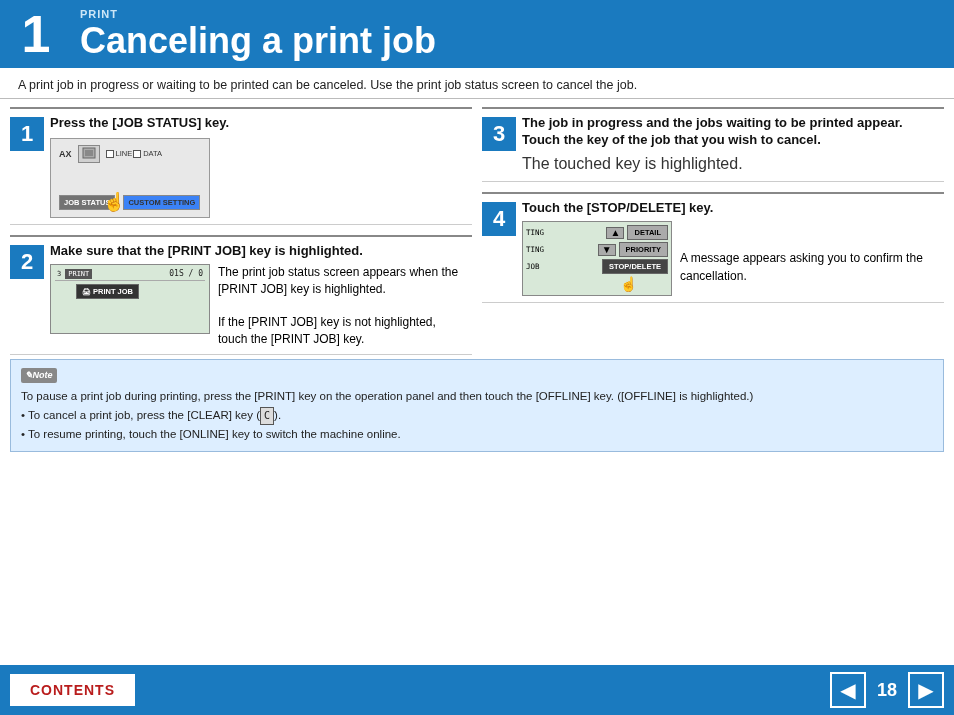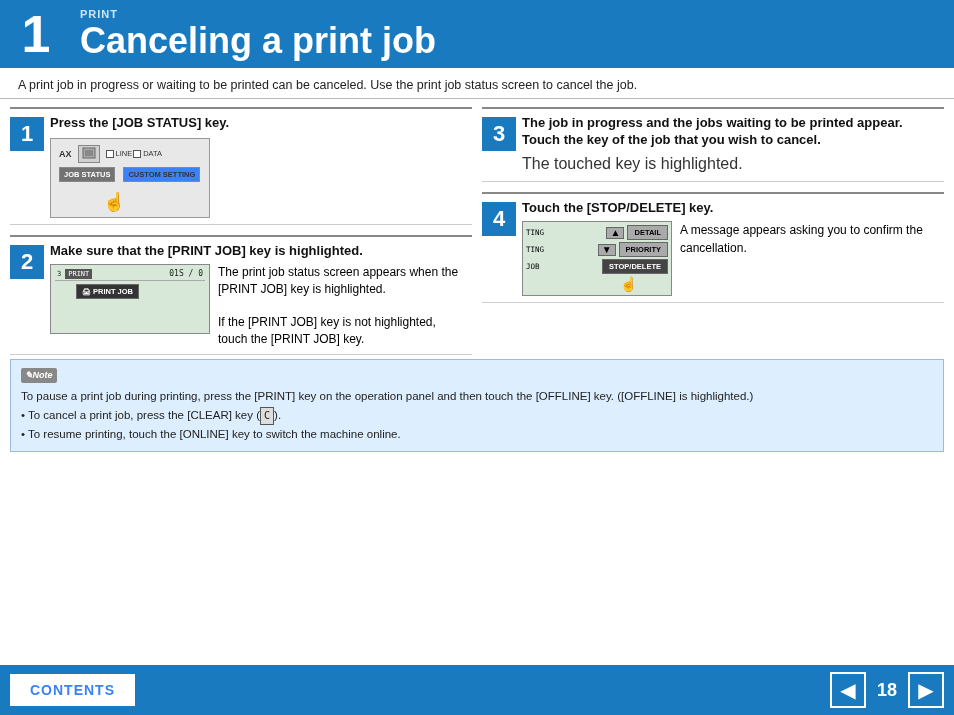--- a/index.html
+++ b/index.html
@@ -110,20 +110,21 @@
       border: 1px solid #999;
       width: 160px;
       height: 80px;
       background: #e8e8e8;
       position: relative;
       display: flex;
       flex-direction: column;
       padding: 6px 8px;
       font-size: 9px;
       color: #333;
+      gap: 28px;
     }
 
     .panel-top-row {
       display: flex;
       align-items: center;
       gap: 6px;
       margin-bottom: 4px;
     }
 
     .panel-ax {
@@ -329,21 +330,21 @@
       right: 0;
       height: 50px;
       background: #1a7abf;
       display: flex;
       align-items: center;
       padding: 0 10px;
     }
 
     .footer-contents-btn {
       background: #fff;
-      color: #3b82f6;
+      color: #b91c1c;
       font-weight: bold;
       font-size: 14px;
       padding: 8px 20px;
       border: none;
       cursor: pointer;
       letter-spacing: 1px;
     }
 
     .footer-spacer { flex: 1; }
 
@@ -542,21 +543,21 @@
               <span style="font-family:monospace;font-size:7.5px;background:#d8e8d8;flex:1;">JOB</span>
               <div class="dialog-right-btns">
                 <div class="dialog-btn highlighted">STOP/DELETE</div>
               </div>
             </div>
             <div style="position:relative;height:16px;">
               <span style="position:absolute;bottom:0;right:30px;font-size:14px;">☝</span>
             </div>
           </div>
 
-          <div style="font-size:12px;line-height:1.5;flex:1;">
+          <div style="font-size:12px;line-height:1.5;flex:1;margin-top:28px;">
             <div>A message appears asking you to confirm the cancellation.</div>
           </div>
         </div>
       </div>
     </div>
 
   </div>
 
 </div>
 

